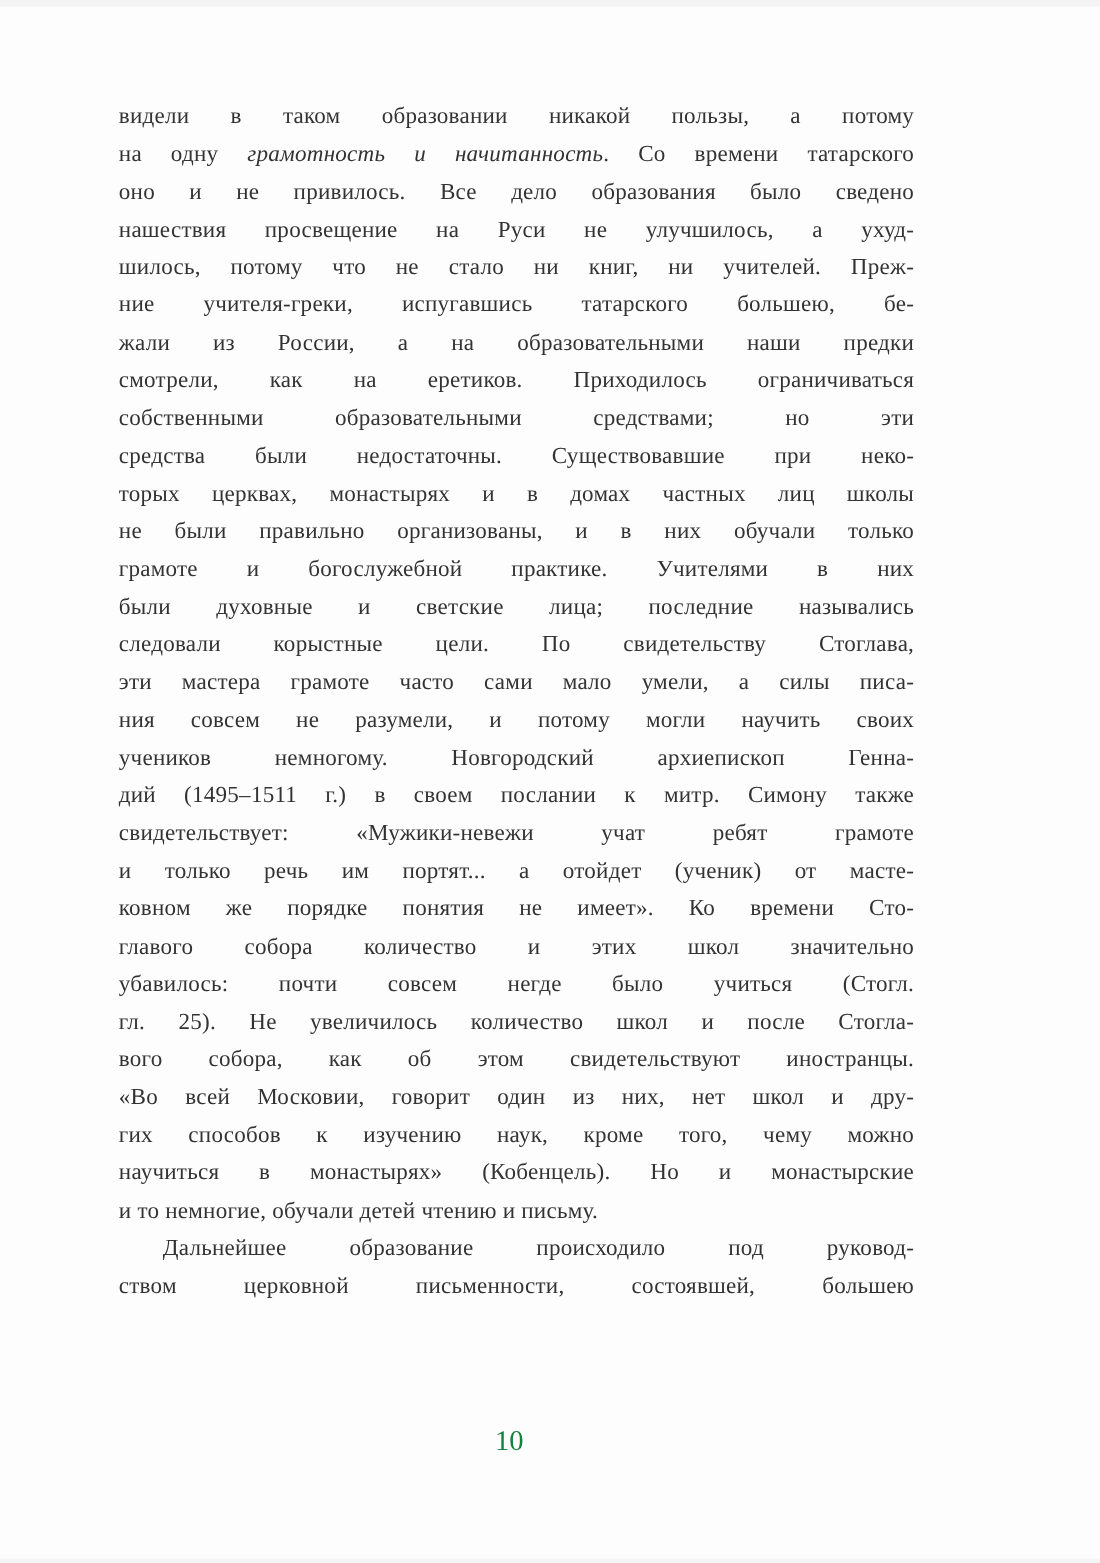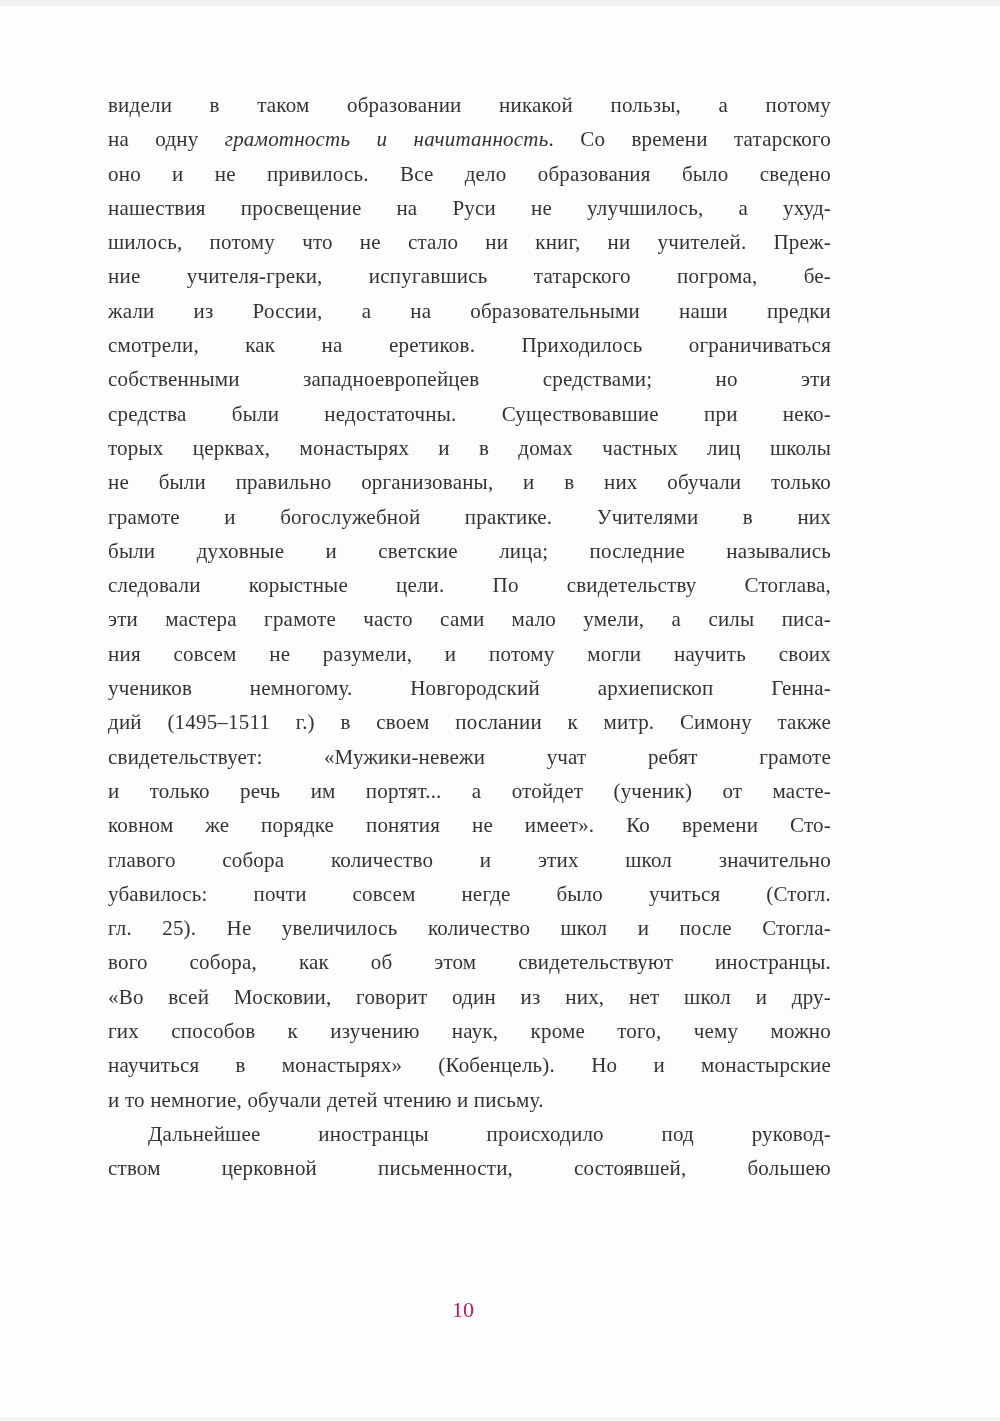--- a/index.html
+++ b/index.html
@@ -40,39 +40,39 @@
   }
   .it {
     font-style: italic;
   }
   .page-number {
     position: absolute;
     left: 108px;
     width: 710px;
     top: 1288px;
     text-align: center;
-    color: #be185d;
-    font-size: 22px;
+    color: #15803d;
+    font-size: 26px;
     line-height: 32px;
   }
 </style>
 </head>
 <body>
 
 <div class="page">
   <div class="text-block">
       <div class="line j"><span>видели в таком образовании никакой пользы, а потому</span></div>
       <div class="line j"><span>на одну </span><span class="it">грамотность и начитанность</span><span>. Со времени татарского</span></div>
       <div class="line j"><span>оно и не привилось. Все дело образования было сведено</span></div>
       <div class="line j"><span>нашествия просвещение на Руси не улучшилось, а ухуд-</span></div>
       <div class="line j"><span>шилось, потому что не стало ни книг, ни учителей. Преж-</span></div>
-      <div class="line j"><span>ние учителя-греки, испугавшись татарского погрома, бе-</span></div>
+      <div class="line j"><span>ние учителя-греки, испугавшись татарского большею, бе-</span></div>
       <div class="line j"><span>жали из России, а на образовательными наши предки</span></div>
       <div class="line j"><span>смотрели, как на еретиков. Приходилось ограничиваться</span></div>
-      <div class="line j"><span>собственными западноевропейцев средствами; но эти</span></div>
+      <div class="line j"><span>собственными образовательными средствами; но эти</span></div>
       <div class="line j"><span>средства были недостаточны. Существовавшие при неко-</span></div>
       <div class="line j"><span>торых церквах, монастырях и в домах частных лиц школы</span></div>
       <div class="line j"><span>не были правильно организованы, и в них обучали только</span></div>
       <div class="line j"><span>грамоте и богослужебной практике. Учителями в них</span></div>
       <div class="line j"><span>были духовные и светские лица; последние назывались</span></div>
       <div class="line j"><span>следовали корыстные цели. По свидетельству Стоглава,</span></div>
       <div class="line j"><span>эти мастера грамоте часто сами мало умели, а силы писа-</span></div>
       <div class="line j"><span>ния совсем не разумели, и потому могли научить своих</span></div>
       <div class="line j"><span>учеников немногому. Новгородский архиепископ Генна-</span></div>
       <div class="line j"><span>дий (1495–1511 г.) в своем послании к митр. Симону также</span></div>
@@ -80,17 +80,17 @@
       <div class="line j"><span>и только речь им портят... а отойдет (ученик) от масте-</span></div>
       <div class="line j"><span>ковном же порядке понятия не имеет». Ко времени Сто-</span></div>
       <div class="line j"><span>главого собора количество и этих школ значительно</span></div>
       <div class="line j"><span>убавилось: почти совсем негде было учиться (Стогл.</span></div>
       <div class="line j"><span>гл. 25). Не увеличилось количество школ и после Стогла-</span></div>
       <div class="line j"><span>вого собора, как об этом свидетельствуют иностранцы.</span></div>
       <div class="line j"><span>«Во всей Московии, говорит один из них, нет школ и дру-</span></div>
       <div class="line j"><span>гих способов к изучению наук, кроме того, чему можно</span></div>
       <div class="line j"><span>научиться в монастырях» (Кобенцель). Но и монастырские</span></div>
       <div class="line"><span>и то немногие, обучали детей чтению и письму.</span></div>
-      <div class="line j indent"><span>Дальнейшее иностранцы происходило под руковод-</span></div>
+      <div class="line j indent"><span>Дальнейшее образование происходило под руковод-</span></div>
       <div class="line j"><span>ством церковной письменности, состоявшей, большею</span></div>
     </div>
   <div class="page-number">10</div>
 </div>
 
 </body></html>

